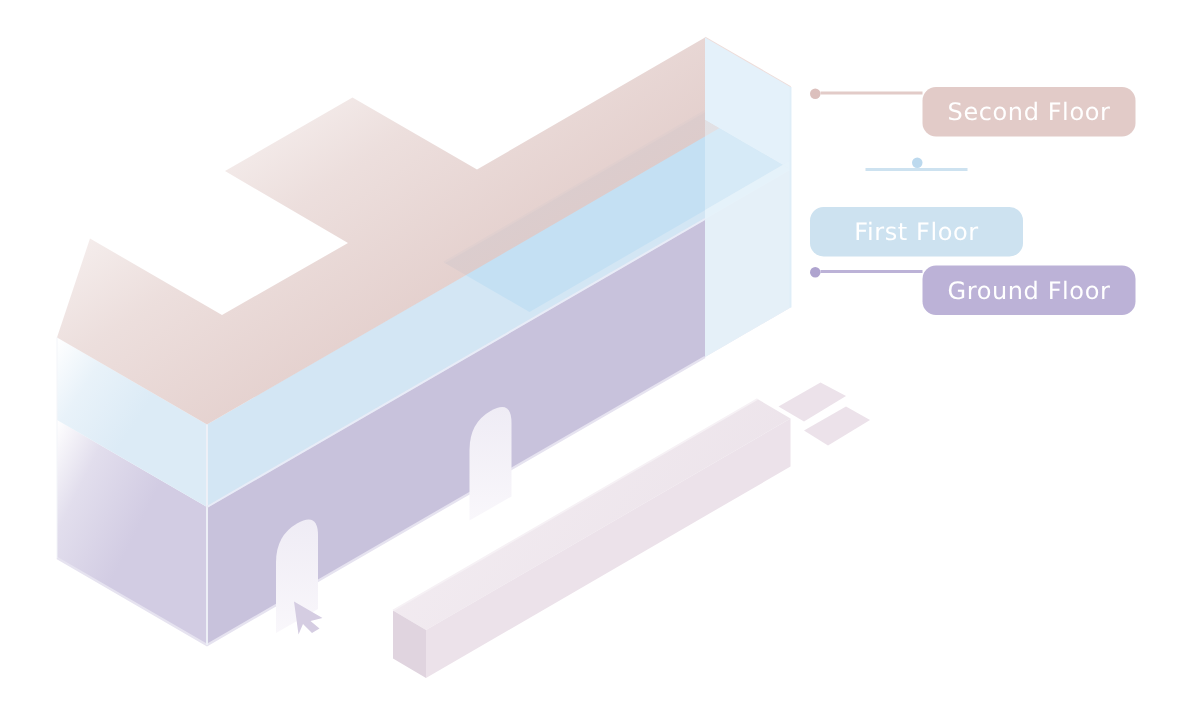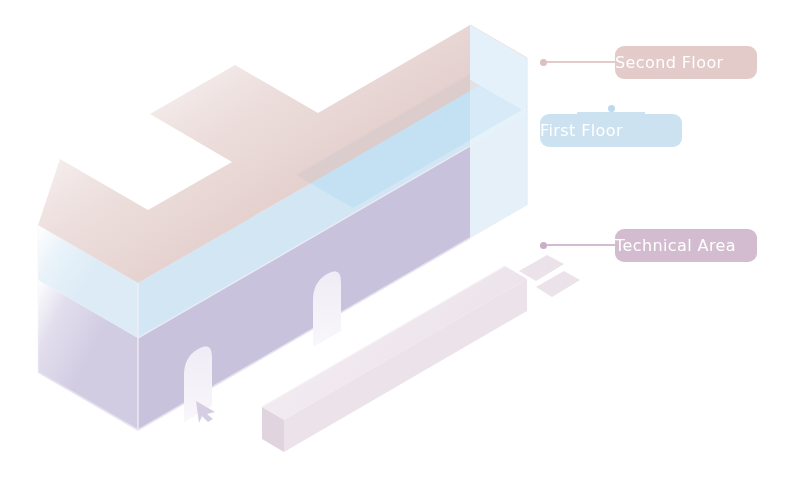--- a/index.html
+++ b/index.html
@@ -50,24 +50,26 @@
     width: 68px;
     flex: 0 0 auto;
   }
   .legend-chip {
     flex: 0 0 auto;
     width: 142px;
     height: 33px;
     border-radius: 9px;
     display: flex;
     align-items: center;
+    justify-content: center;
     color: #ffffff;
     font-size: 16px;
     letter-spacing: 0.4px;
     white-space: nowrap;
+    margin-top: 24px;
   }
   .legend-row.r0 { top: 45px; }
   .legend-row.r1 { top: 105px; flex-direction: column; }
   .legend-row.r2 { top: 164px; }
   .legend-row.r3 { top: 228px; }
 </style>
 </head>
 <body>
 
 <div id="stage">
@@ -236,23 +238,23 @@
     </div>
 
     <div class="legend-row r1">
       <span class="legend-dot" style="background:#bcd9ee"></span>
       <span class="legend-line" style="background:#cde2f0"></span>
       <span class="legend-chip" style="background:#cde2f0;color:#ffffff">
         <span>First Floor</span>
       </span>
     </div>
 
-
-    <div class="legend-row r3">
-      <span class="legend-dot" style="background:#c9aec6"></span>
-      <span class="legend-line" style="background:#d3bcd0"></span>
-      <span class="legend-chip" style="background:#d3bcd0;color:#ffffff">
-        <span>Technical Area</span>
+    <div class="legend-row r2">
+      <span class="legend-dot" style="background:#afa4cf"></span>
+      <span class="legend-line" style="background:#bcb2d7"></span>
+      <span class="legend-chip" style="background:#bcb2d7;color:#ffffff">
+        <span>Ground Floor</span>
       </span>
     </div>
 
+
   </div>
 </div>
 
 </body></html>

